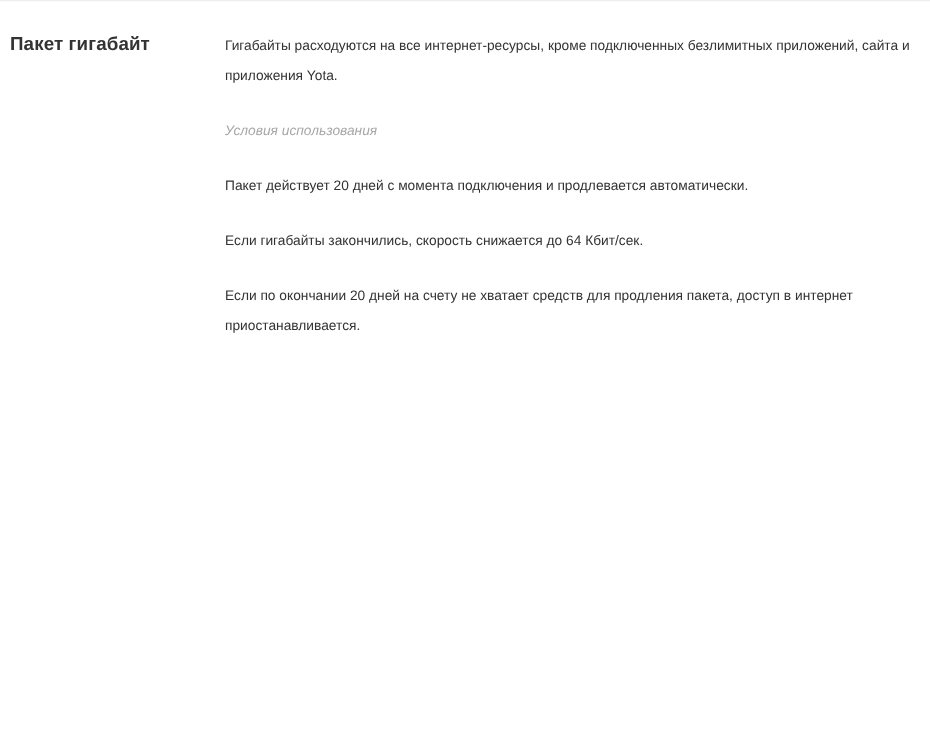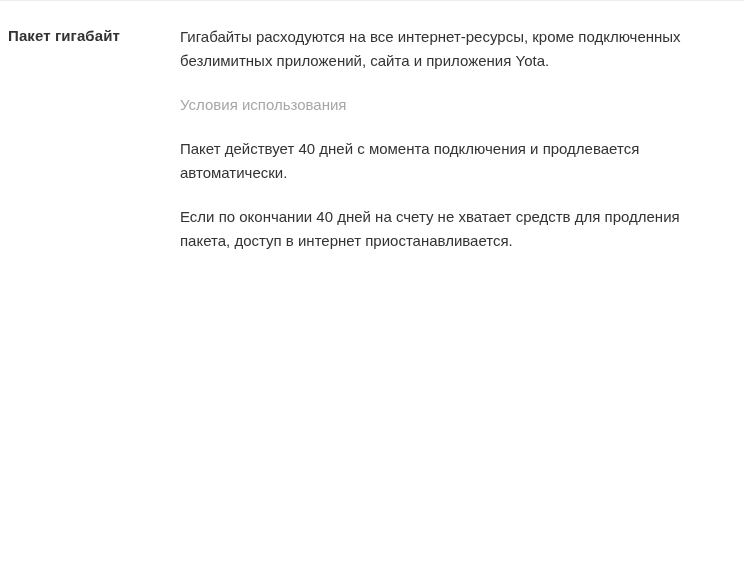--- a/index.html
+++ b/index.html
@@ -34,35 +34,37 @@
     padding: 1px 12px 0 8px;
     font-size: 15px;
     line-height: 20px;
     font-weight: bold;
     color: var(--text, #333333);
     letter-spacing: 0.1px;
   }
   .content-col {
     width: 550px;
     flex: 0 0 550px;
-    font-size: 15px;
+    font-size: 11px;
     line-height: 24px;
     color: var(--text, #333333);
   }
   .content-col p {
     margin: 0 0 20px 0;
   }
   .content-col p.muted {
     color: var(--muted_heading, #a7a7a7);
+    font-style: italic;
   }
 </style>
 </head>
 <body>
 
 <div class="section-row">
   <div class="label-col">Пакет гигабайт</div>
   <div class="content-col">
     <p>Гигабайты расходуются на все интернет-ресурсы, кроме подключенных безлимитных приложений, сайта и приложения Yota.</p>
     <p class="muted">Условия использования</p>
-    <p>Пакет действует 40 дней с момента подключения и продлевается автоматически.</p>
-    <p>Если по окончании 40 дней на счету не хватает средств для продления пакета, доступ в интернет приостанавливается.</p>
+    <p>Пакет действует 20 дней с момента подключения и продлевается автоматически.</p>
+    <p>Если гигабайты закончились, скорость снижается до 64 Кбит/сек.</p>
+    <p>Если по окончании 20 дней на счету не хватает средств для продления пакета, доступ в интернет приостанавливается.</p>
   </div>
 </div>
 
 </body></html>

